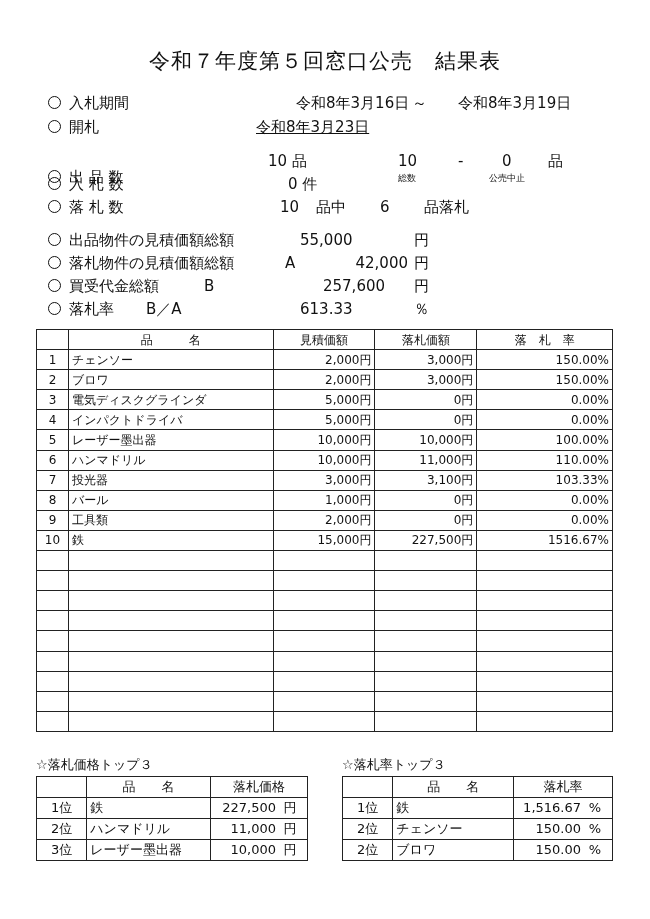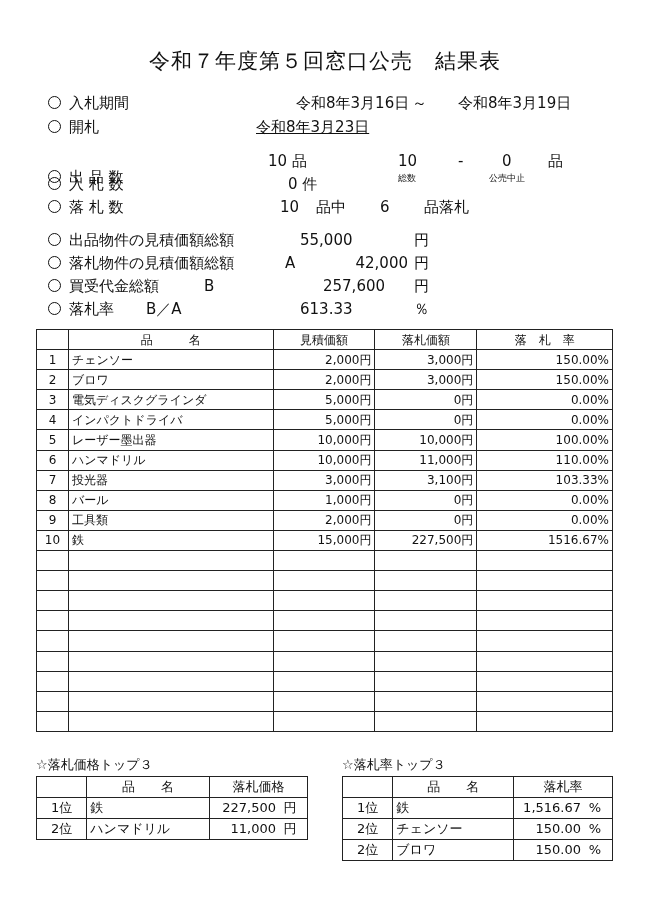--- a/index.html
+++ b/index.html
@@ -243,20 +243,25 @@
       <tr>
         <td class="rank">1位</td>
         <td>鉄</td>
         <td class="c-r"><span>227,500</span><span style="display:inline-block;width:28px;text-align:center;">円</span></td>
       </tr>
       <tr>
         <td class="rank">2位</td>
         <td>ハンマドリル</td>
         <td class="c-r"><span>11,000</span><span style="display:inline-block;width:28px;text-align:center;">円</span></td>
       </tr>
+      <tr>
+        <td class="rank">3位</td>
+        <td>レーザー墨出器</td>
+        <td class="c-r"><span>10,000</span><span style="display:inline-block;width:28px;text-align:center;">円</span></td>
+      </tr>
     </tbody>
 </table>
 
 <div class="abs sub-title" style="left:342px;top:756px;">☆落札率トップ３</div>
 <table class="sub-table" style="left:342px;top:776px;width:271px;">
   <colgroup>
       <col style="width:32px">
       <col style="width:138px">
       <col style="width:101px">
     </colgroup>

